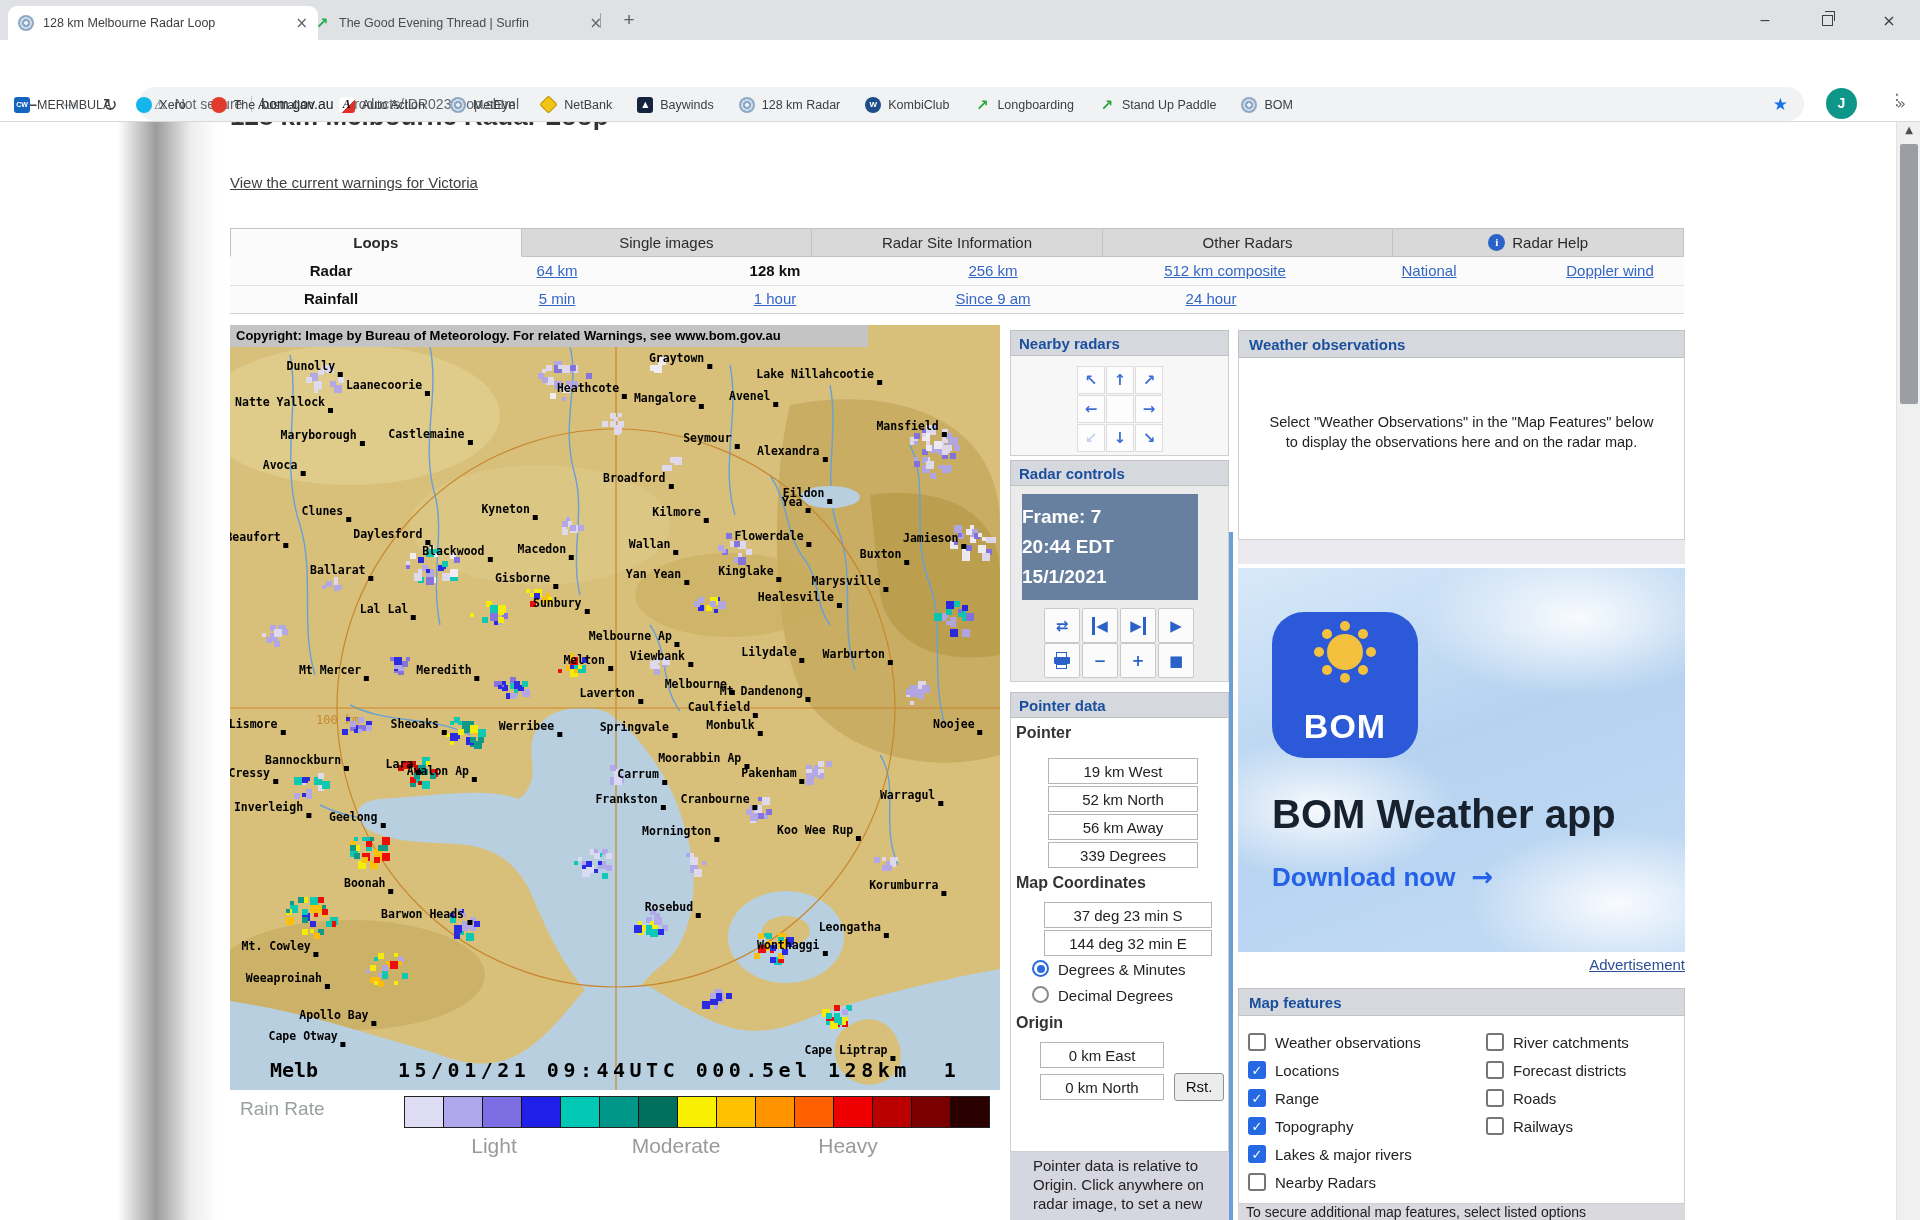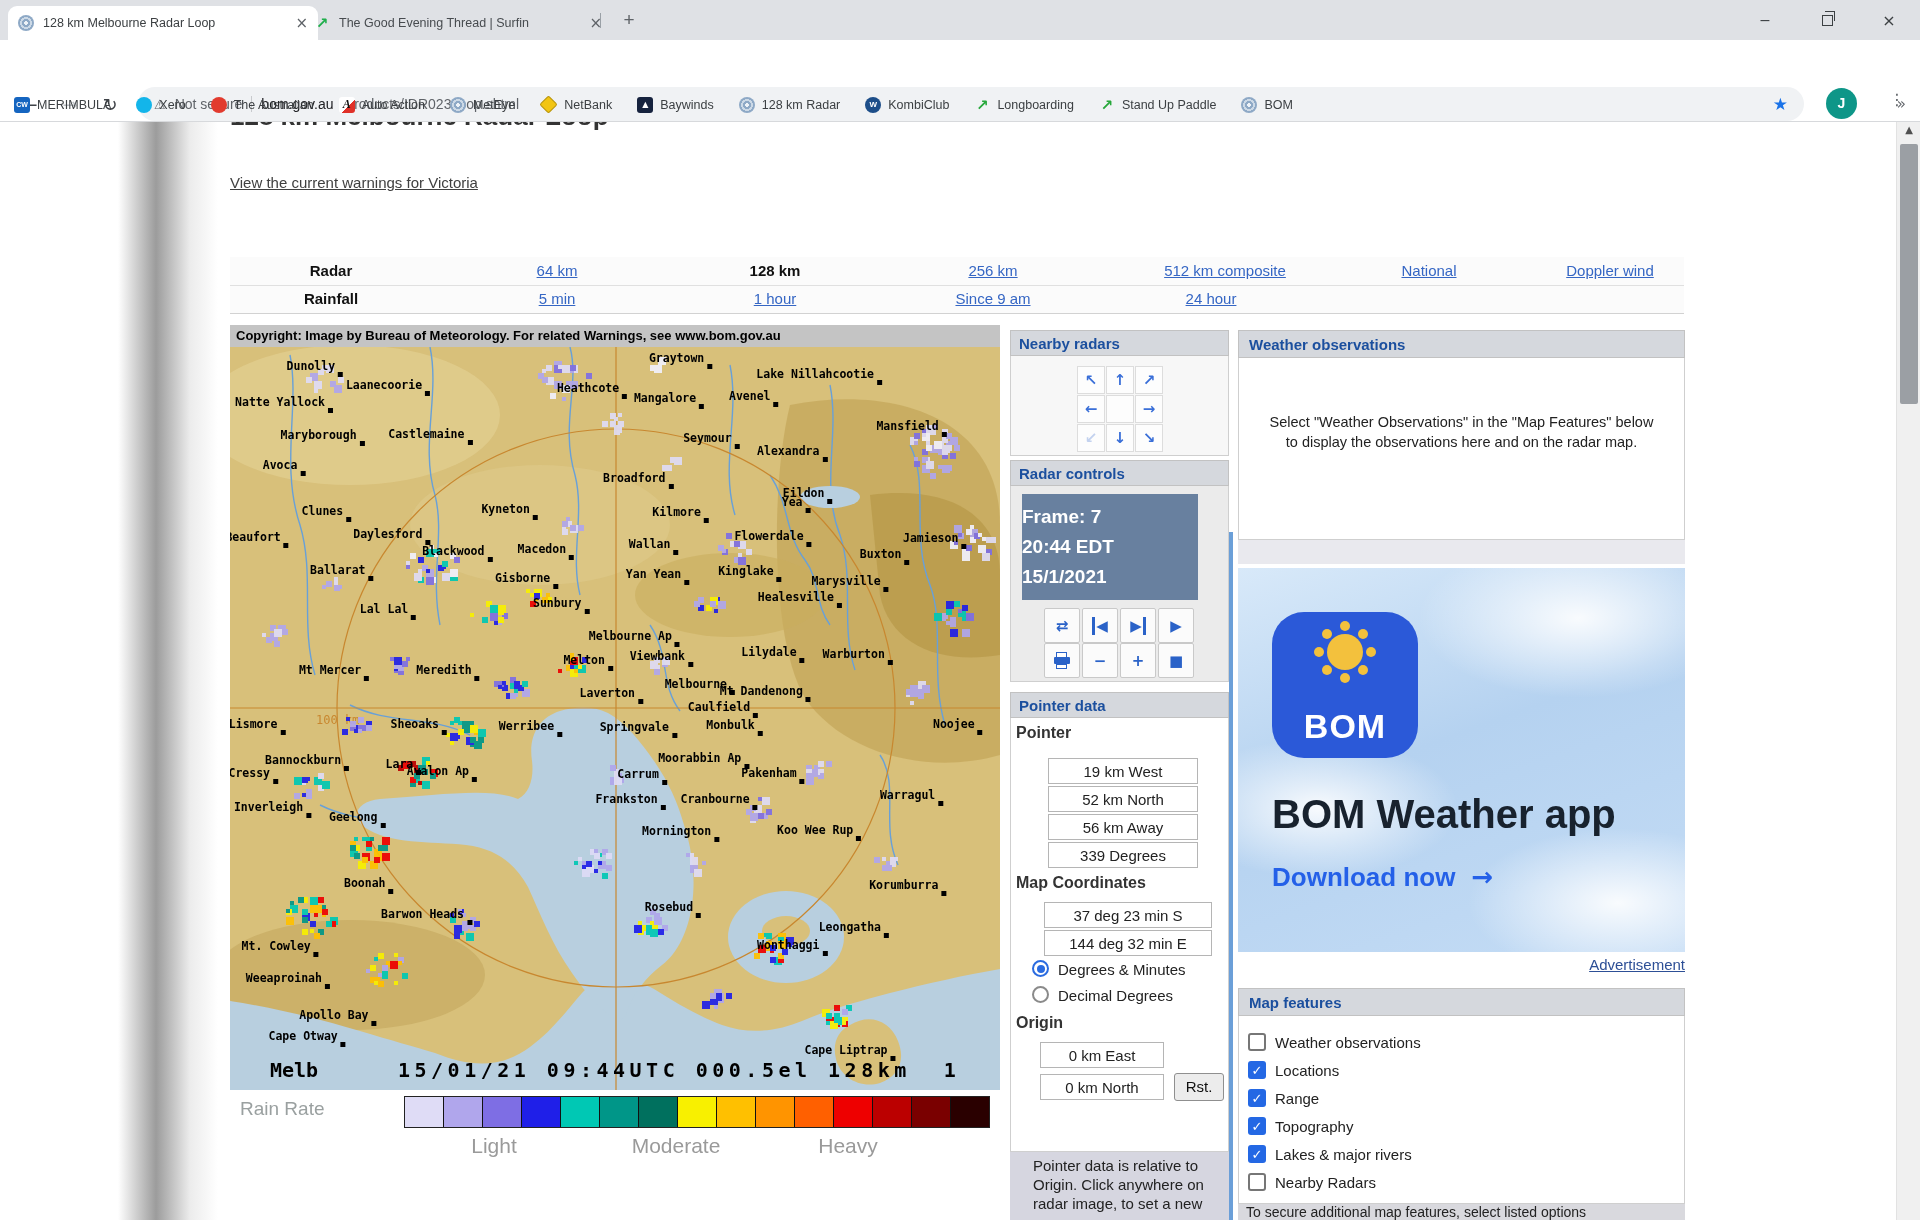--- a/index.html
+++ b/index.html
@@ -75,21 +75,21 @@
             border-bottom:1px solid #d2d2d2}
   #linkrows::after{content:"";position:absolute;left:0;top:28px;width:100%;height:1px;background:#e0e0e0}
   #linkrows span{position:absolute;transform:translateX(-50%);white-space:nowrap}
   .rowlabel{font:700 15px "Liberation Sans",sans-serif;color:#111}
   .rlink{font-size:15px;color:#3566c4;text-decoration:underline}
   .rcur{font:700 15px "Liberation Sans",sans-serif;color:#111}
 
   
   #map{position:absolute;left:230px;top:203px;width:770px;height:765px;background:#d8c07a;overflow:hidden}
   #mapsvg{position:absolute;left:0;top:0}
-  #copybar{position:absolute;left:0;top:0;width:770px;height:22px;background:#c4c4c4;
+  #copybar{position:absolute;left:0;top:0;width:638px;height:22px;background:#c4c4c4;
            font:700 13px/22px "Liberation Sans",sans-serif;color:#000;padding-left:6px;box-sizing:border-box}
   #towns{position:absolute;left:0;top:0;width:770px;height:765px}
   .town{position:absolute;transform:translate(-50%,-50%);font:700 11.5px "DejaVu Sans Mono",monospace;
         color:#000;white-space:nowrap}
   .town::after{content:"";position:absolute;right:-8px;bottom:-4px;width:5px;height:5px;background:#000}
   #statusLine{position:absolute;left:0;top:733px;width:770px;height:28px;color:#000;
         font:700 20px "DejaVu Sans Mono",monospace}
   #stMelb{position:absolute;left:40px}
   #stInfo{position:absolute;left:168px;letter-spacing:4.5px;white-space:pre}
 
@@ -269,20 +269,38 @@
         <span class="bml">BOM</span>
       </div>
     </div>
   <div id="bmOverflow" class="dj">»</div>
   <div id="chromeDiv"></div>
 
   <div id="page">
     <div id="leftshadow"></div>
     <div id="sliver"><span>128 km Melbourne Radar Loop</span></div>
     <a id="warnLink">View the current warnings for Victoria</a>
+    <div id="navtabs">
+        <div class="ptab active">
+          <span>Loops</span>
+        </div>
+        <div class="ptab">
+          <span>Single images</span>
+        </div>
+        <div class="ptab">
+          <span>Radar Site Information</span>
+        </div>
+        <div class="ptab">
+          <span>Other Radars</span>
+        </div>
+        <div class="ptab">
+          <span class="infoic">i</span>
+          <span>Radar Help</span>
+        </div>
+      </div>
     <div id="linkrows">
         <span class="rowlabel" style="left: 101px; top: 5px;">Radar</span>
         <span class="rlink" style="left: 327px; top: 5px;">64 km</span>
         <span class="rcur" style="left: 545px; top: 5px;">128 km</span>
         <span class="rlink" style="left: 763px; top: 5px;">256 km</span>
         <span class="rlink" style="left: 995px; top: 5px;">512 km composite</span>
         <span class="rlink" style="left: 1199px; top: 5px;">National</span>
         <span class="rlink" style="left: 1380px; top: 5px;">Doppler wind</span>
         <span class="rowlabel" style="left: 101px; top: 33px;">Rainfall</span>
         <span class="rlink" style="left: 327px; top: 33px;">5 min</span>
@@ -1140,20 +1158,38 @@
         </div>
         <div class="cbrow">
           <span class="cb on">✓</span>
           <span class="cbl">Lakes &amp; major rivers</span>
         </div>
         <div class="cbrow">
           <span class="cb off"></span>
           <span class="cbl">Nearby Radars</span>
         </div>
       </div>
+    <div id="mfRight">
+        <div class="cbrow">
+          <span class="cb off"></span>
+          <span class="cbl">River catchments</span>
+        </div>
+        <div class="cbrow">
+          <span class="cb off"></span>
+          <span class="cbl">Forecast districts</span>
+        </div>
+        <div class="cbrow">
+          <span class="cb off"></span>
+          <span class="cbl">Roads</span>
+        </div>
+        <div class="cbrow">
+          <span class="cb off"></span>
+          <span class="cbl">Railways</span>
+        </div>
+      </div>
     <div id="mfFoot">To secure additional map features, select listed options</div>
 
     <div id="sbTrack">
       <div id="sbUp" class="dj">▲</div>
       <div id="sbThumb"></div>
     </div>
   </div>
 </div>
 
 </body></html>

